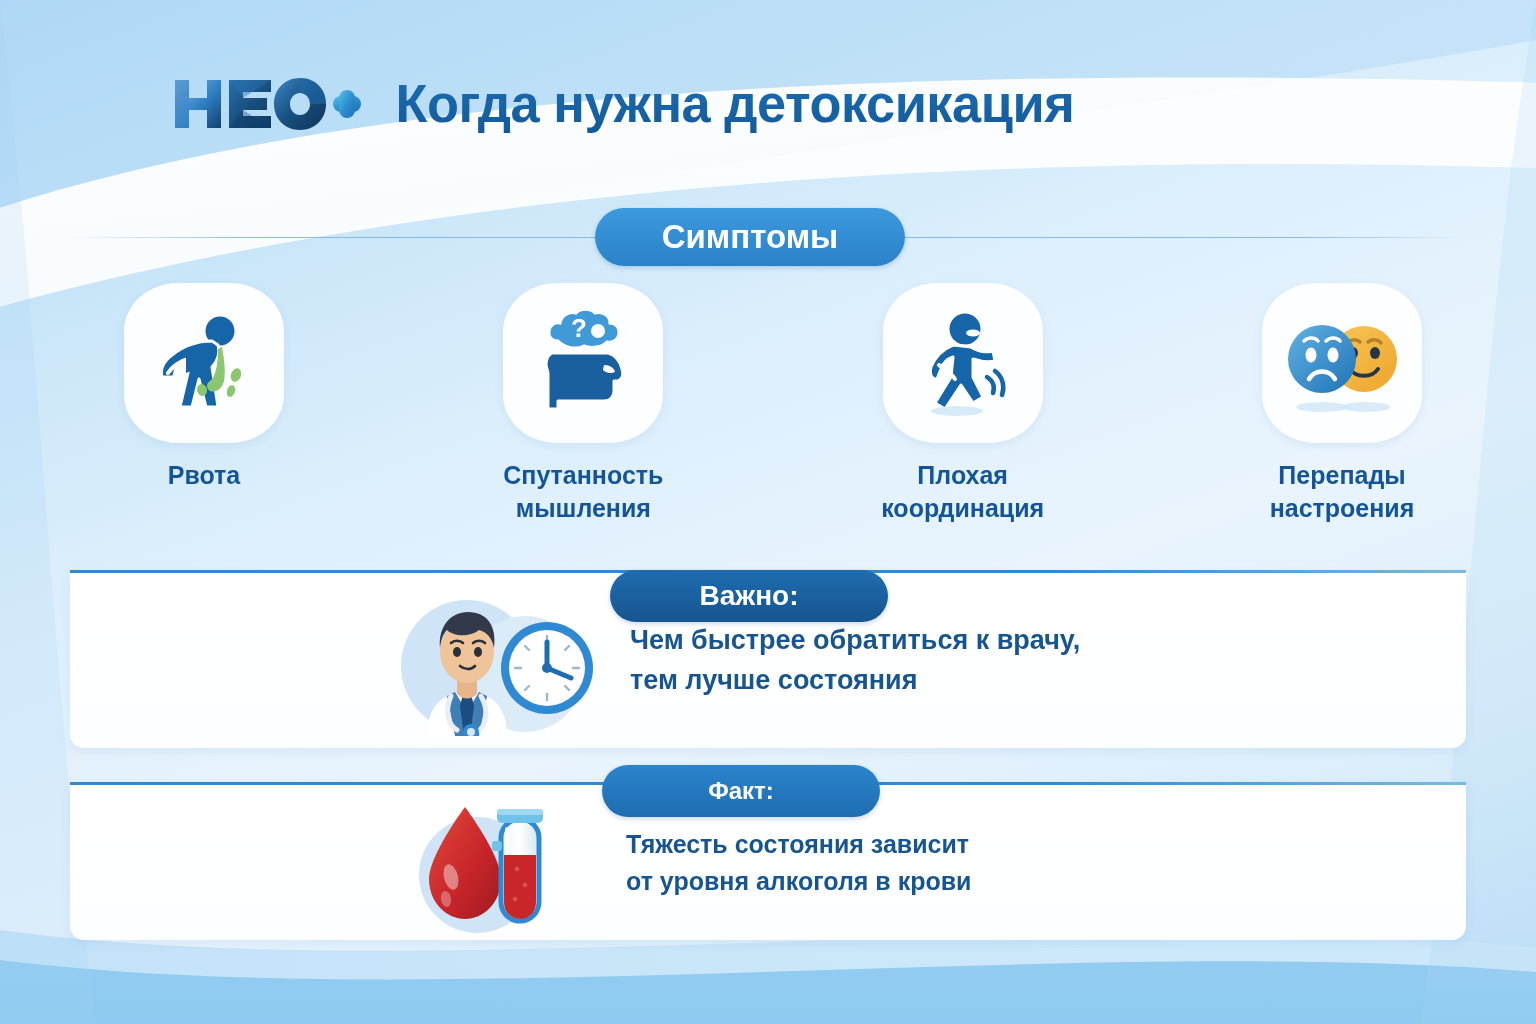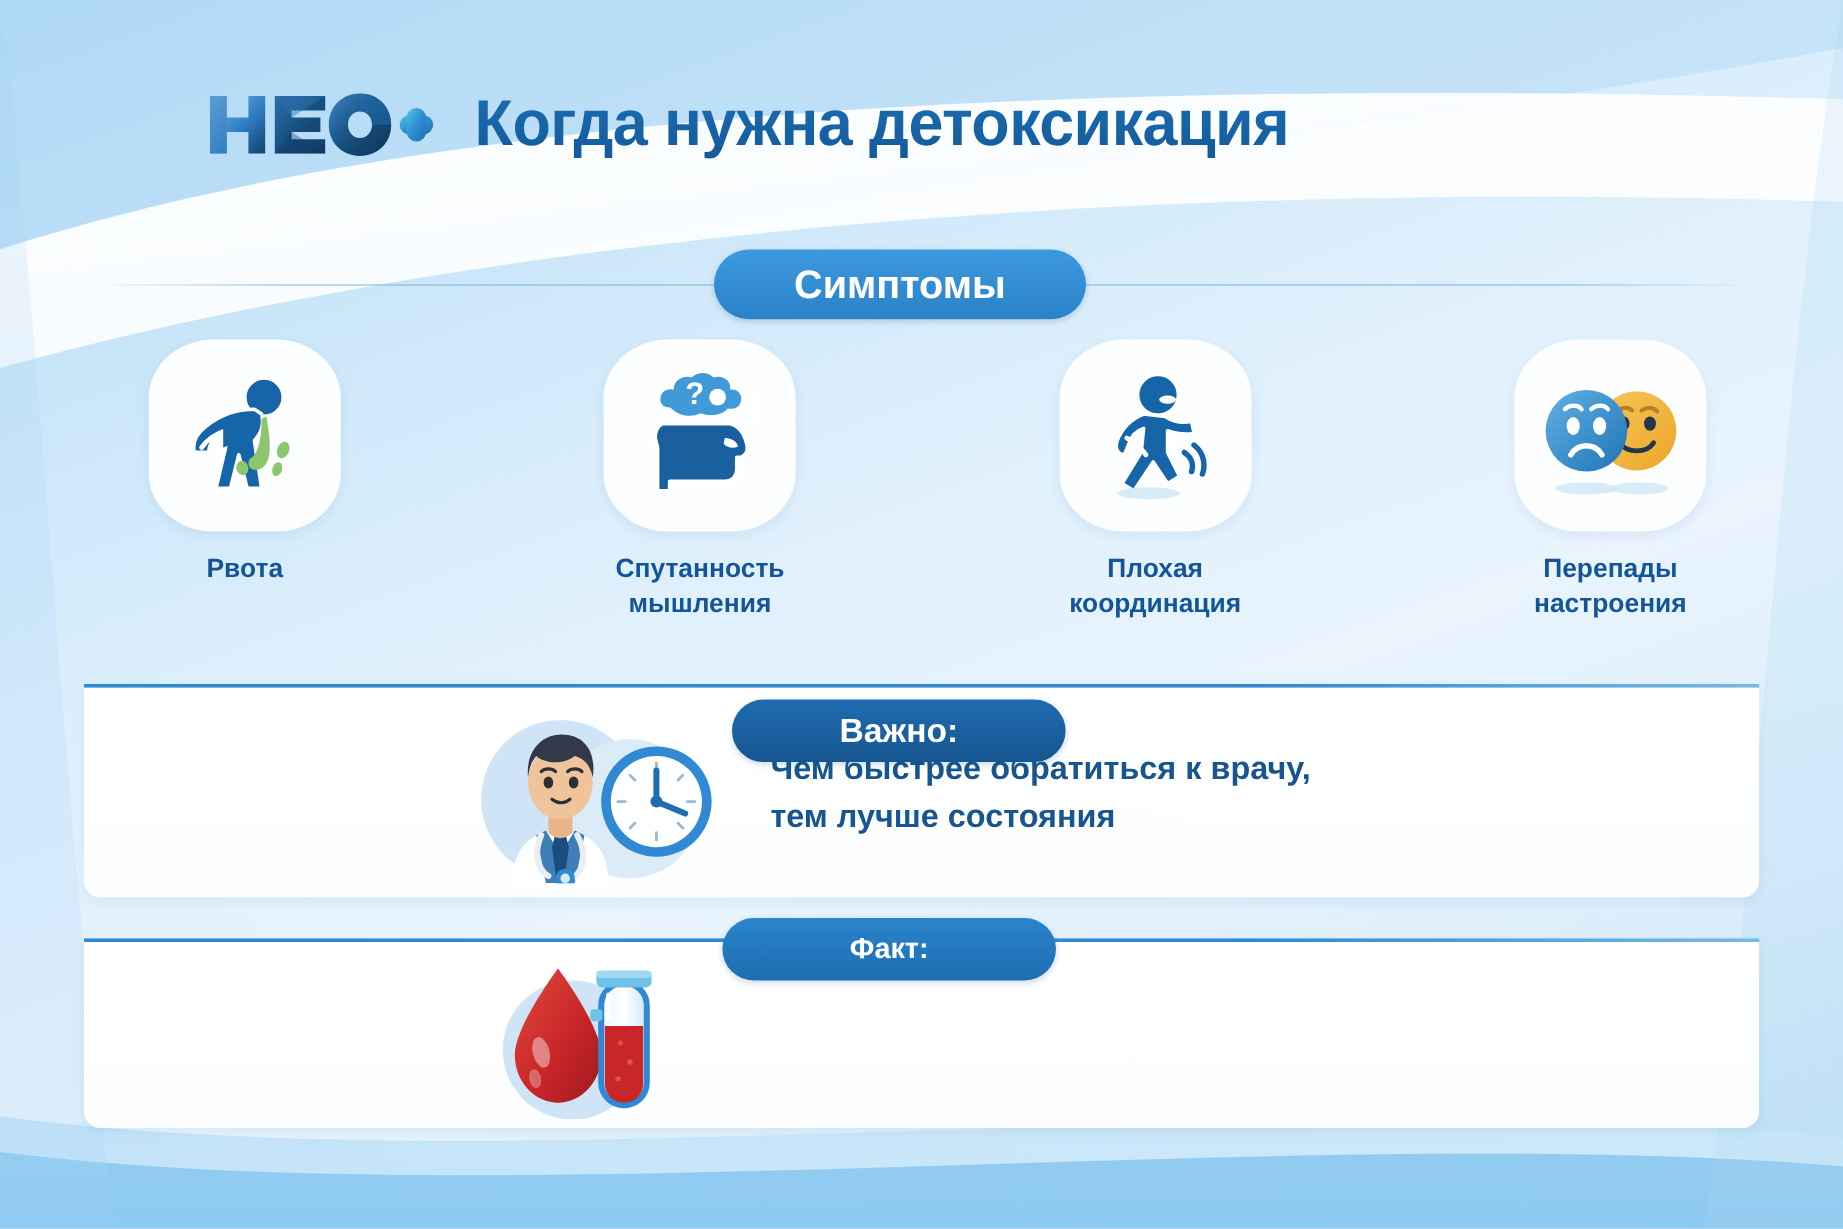--- a/index.html
+++ b/index.html
@@ -45,21 +45,21 @@
     border-radius: 999px;
     white-space: nowrap;
     box-shadow: 0 2px 5px rgba(20,80,140,.22);
   }
   .badge-symptoms {
     left: 595px; top: 208px; width: 310px; height: 58px;
     font-size: 33px;
     background: linear-gradient(180deg, #3d99dd 0%, #2a82c9 100%);
   }
   .badge-important {
-    left: 610px; top: 583px; width: 278px; height: 52px;
+    left: 610px; top: 570px; width: 278px; height: 52px;
     font-size: 28px;
     background: linear-gradient(180deg, #1f6cb0 0%, #16558f 100%);
   }
   .badge-fact {
     left: 602px; top: 765px; width: 278px; height: 52px;
     font-size: 24px;
     background: linear-gradient(180deg, #2b84cc 0%, #1e6db1 100%);
   }
 
   
@@ -71,21 +71,21 @@
   .symptom-card {
     width: 160px; height: 160px;
     background: #fdfeff;
     border-radius: 54px / 48px;
     display: flex; align-items: center; justify-content: center;
     box-shadow: 0 3px 9px rgba(90,150,200,.13);
   }
   .symptom-card svg { display: block; }
   .symptom-label {
     margin-top: 16px;
-    font-size: 22px; font-weight: 700; line-height: 1.32;
+    font-size: 25px; font-weight: 700; line-height: 1.32;
     color: #14559a; text-align: center;
   }
 
   
   .info-card {
     position: absolute;
     background: linear-gradient(180deg, #ffffff 0%, #fdfeff 100%);
     border-top: 3px solid;
     border-image: linear-gradient(90deg, #2f8ad3 0%, #2f8ad3 70%, #79b9e4 100%) 1;
     border-radius: 0 0 14px 14px;
@@ -95,21 +95,21 @@
   .card-important { left: 70px; top: 570px; width: 1396px; height: 178px; }
   .card-fact { left: 70px; top: 782px; width: 1396px; height: 158px; }
 
   .illus { flex: 0 0 auto; display: flex; align-items: center; justify-content: center; }
   .illus-doctor { width: 260px; margin-left: 300px; }
   .illus-blood { width: 200px; margin-left: 330px; }
 
   .info-text {
     font-size: 27px; font-weight: 700; line-height: 1.48;
     color: #16558f;
-    margin-left: 12px;
+    margin-left: 0;
   }
   .card-fact .info-text { font-size: 25px; margin-left: 26px; }
 </style>
 </head>
 <body>
 
 <div class="bg-layer">
   <svg viewBox="0 0 1536 1024" preserveAspectRatio="none" xmlns="http://www.w3.org/2000/svg">
     <defs>
       <linearGradient id="gWaveTop" x1="0" y1="0" x2="1" y2="1">
@@ -387,13 +387,17 @@
       <rect x="92" y="16" width="46" height="6" rx="3" fill="#9ed8f2"></rect>
       <rect x="87" y="48" width="10" height="10" rx="3" fill="#6fc2e8"></rect>
       <g fill="#e0615c" opacity="0.75">
         <circle cx="112" cy="76" r="2.2"></circle>
         <circle cx="120" cy="92" r="2.2"></circle>
         <circle cx="110" cy="106" r="2.2"></circle>
       </g>
       <path d="M102,36 L102,56" stroke="#ffffff" stroke-width="4" stroke-linecap="round" opacity="0.8"></path>
     </svg>
   </div>
+  <div class="info-text">
+    <span>Тяжесть состояния зависит</span><br>
+    <span>от уровня алкоголя в крови</span>
+  </div>
 </div>
 
 </body></html>

